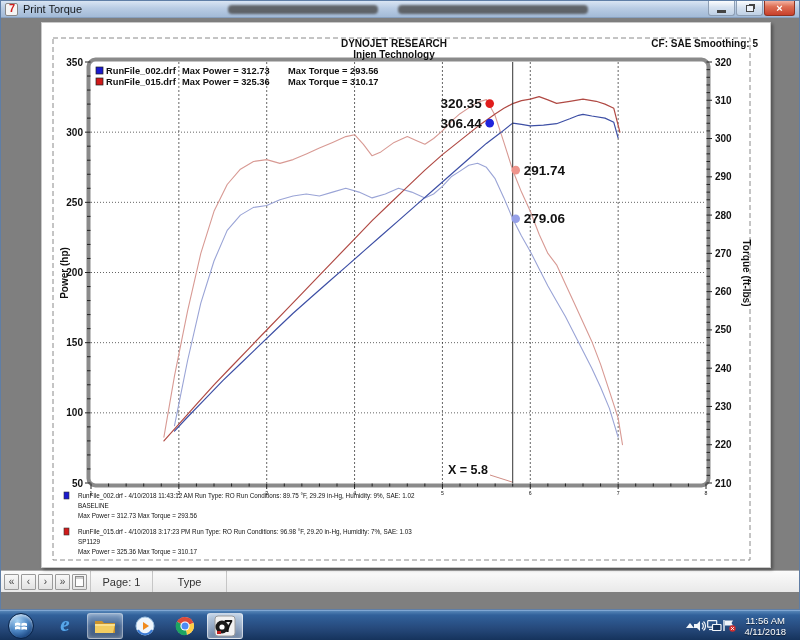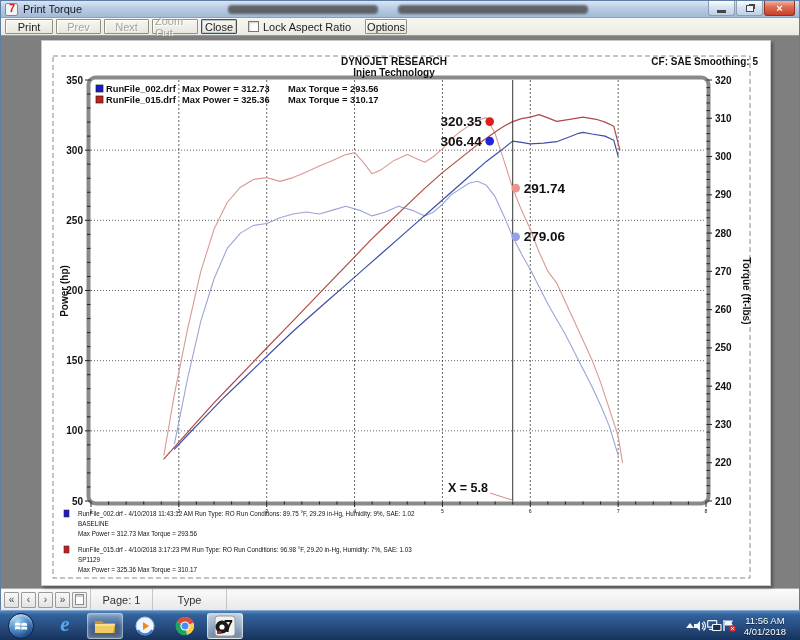--- a/index.html
+++ b/index.html
@@ -76,32 +76,20 @@
         </div>
       <div class="winbtn">
           <div class="glyph-restore"></div>
         </div>
       <div class="winbtn close">
           <span>×</span>
         </div>
     </div>
   </div>
 
-  <div class="toolbar">
-    <div class="tbtn" style="width:48px">Print</div>
-    <div class="tbtn disabled" style="width:45px">Prev</div>
-    <div class="tbtn disabled" style="width:45px">Next</div>
-    <div class="tbtn disabled" style="width:46px">Zoom Out</div>
-    <div class="tbtn default" style="width:36px">Close</div>
-    <div class="chk-wrap">
-      <div class="checkbox"></div>
-      <span class="chk-label">Lock Aspect Ratio</span>
-    </div>
-    <div class="tbtn" style="width:42px;margin-left:8px">Options</div>
-  </div>
 
   <div class="preview">
     <div class="page">
       <svg viewBox="0 0 730 546">
 
         <rect x="11" y="15" width="697" height="522" fill="none" stroke="#8a8a8a" stroke-width="1" stroke-dasharray="5 3"></rect>
 
         <g id="chart-gen">
             <line x1="136.85714285714286" y1="39" x2="136.85714285714286" y2="460" stroke="#222" stroke-width="0.7" stroke-dasharray="2 2"></line>
             <line x1="224.71428571428572" y1="39" x2="224.71428571428572" y2="460" stroke="#222" stroke-width="0.7" stroke-dasharray="2 2"></line>
@@ -408,16 +396,16 @@
       <line x1="2" y1="9.5" x2="5" y2="9.5" stroke="#f2f6fa" stroke-width="1.2"></line>
     </svg>
     <svg width="14" height="13" viewBox="0 0 14 13">
       <line x1="2" y1="1" x2="2" y2="12" stroke="#f2f6fa" stroke-width="1.4"></line>
       <path d="M3 1.5 L11 1.5 L9.5 4 L11 6.5 L3 6.5 Z" fill="#f2f6fa"></path>
       <circle cx="10.5" cy="9.5" r="3.2" fill="#d03030"></circle>
       <path d="M9.2 8.2 L11.8 10.8 M11.8 8.2 L9.2 10.8" stroke="#fff" stroke-width="1"></path>
     </svg>
     <div class="clock">
       <div>11:56 AM</div>
-      <div>4/01/2018</div>
+      <div>4/11/2018</div>
     </div>
   </div>
 </div>
 
 </body></html>

